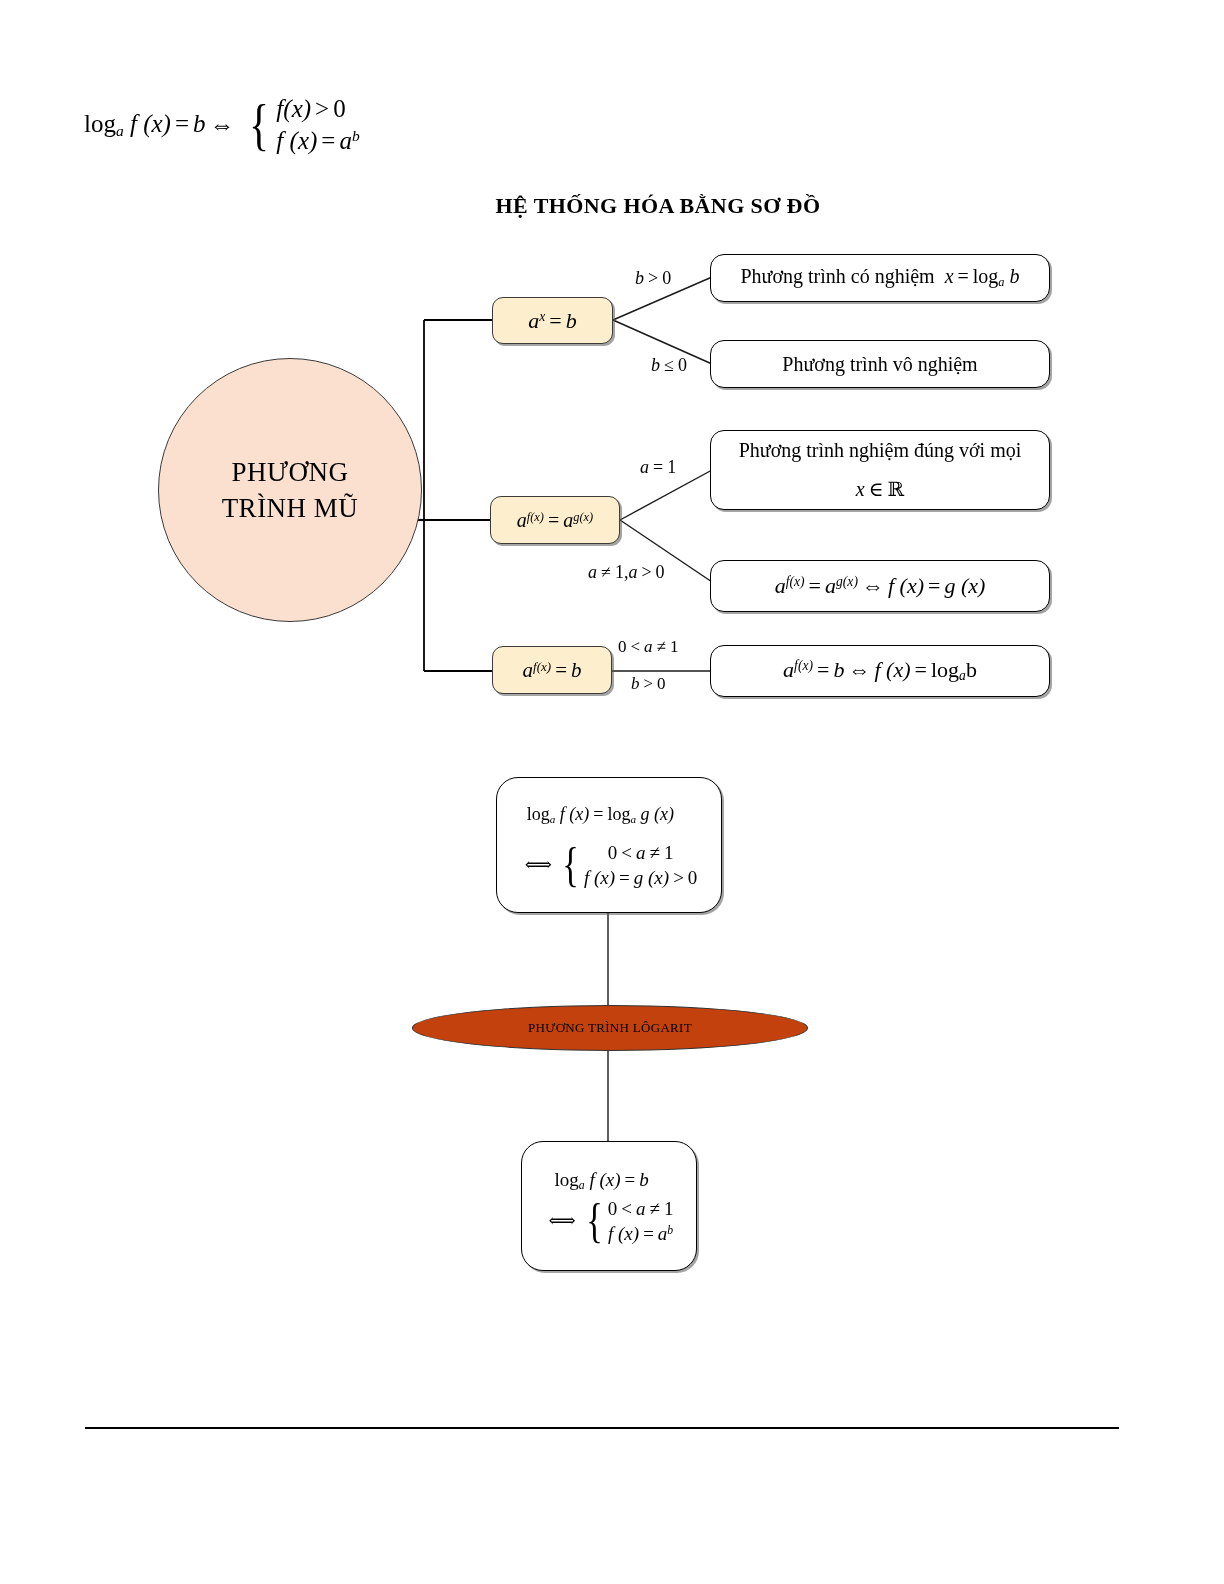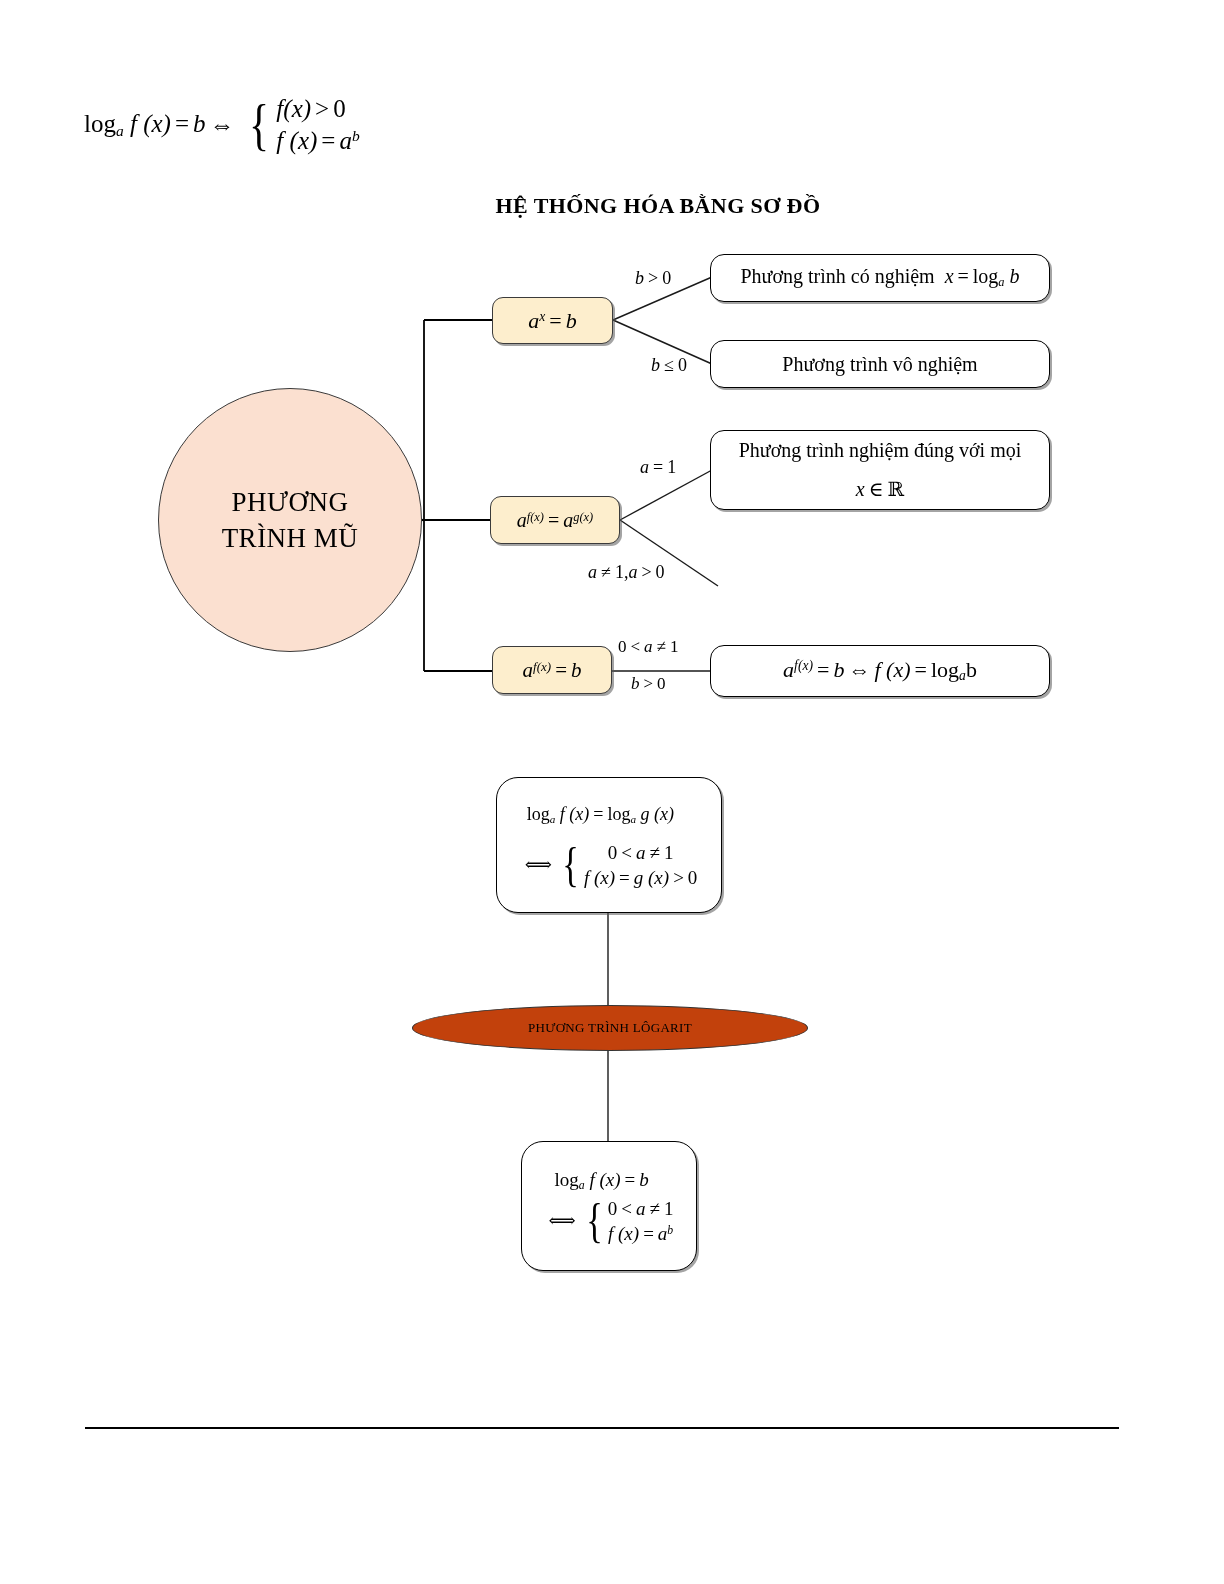--- a/index.html
+++ b/index.html
@@ -178,21 +178,21 @@
 
     <line x1="620" y1="520" x2="712" y2="470" stroke="#1a1a1a" stroke-width="1.4"></line>
     <line x1="620" y1="520" x2="718" y2="586" stroke="#1a1a1a" stroke-width="1.4"></line>
 
     <line x1="612" y1="671" x2="712" y2="671" stroke="#1a1a1a" stroke-width="1.4"></line>
 
     <line x1="608" y1="913" x2="608" y2="1007" stroke="#1a1a1a" stroke-width="1.4"></line>
     <line x1="608" y1="1048" x2="608" y2="1143" stroke="#1a1a1a" stroke-width="1.4"></line>
   </svg>
 
-  <div class="circle-node" style="left:158px; top:388px; width:262px; height:262px;">
+  <div class="circle-node" style="left:158px; top:358px; width:262px; height:262px;">
     <div>
       <div>PHƯƠNG</div>
       <div>TRÌNH MŨ</div>
     </div>
   </div>
 
   <div class="rbox yellow" style="left:492px; top:297px; width:121px; height:47px; font-size:22px;">
     <span>
       <i class="mi">a</i><sup class="s">x</sup><span class="op">=</span><i class="mi">b</i>
     </span>
@@ -230,20 +230,25 @@
 
   <div class="rbox" style="left:710px; top:430px; width:340px; height:80px; font-size:20px;">
     <div class="boxinner" style="align-items:center; width:100%;">
       <div>Phương trình nghiệm đúng với mọi</div>
       <div>
         <i class="mi">x</i><span class="op">∈</span><span class="up">ℝ</span>
       </div>
     </div>
   </div>
 
+  <div class="rbox" style="left:710px; top:560px; width:340px; height:52px; font-size:22px;">
+    <span>
+      <i class="mi">a</i><sup class="s"><i class="mi">f</i>(<i class="mi">x</i>)</sup><span class="op">=</span><i class="mi">a</i><sup class="s">g(<i class="mi">x</i>)</sup><span class="op">⇔</span><i class="mi">f</i>&nbsp;<i class="mi">(x)</i><span class="op">=</span><i class="mi">g</i>&nbsp;<i class="mi">(x)</i>
+    </span>
+  </div>
 
   <div class="rbox yellow" style="left:492px; top:646px; width:120px; height:48px; font-size:21px;">
     <span>
       <i class="mi">a</i><sup class="s"><i class="mi">f</i>(<i class="mi">x</i>)</sup><span class="op">=</span><i class="mi">b</i>
     </span>
   </div>
 
   <div class="edge-label" style="left:618px; top:637px; font-size:17px;">
     0<span class="op">&lt;</span><i class="mi">a</i><span class="op">≠</span>1
   </div>

